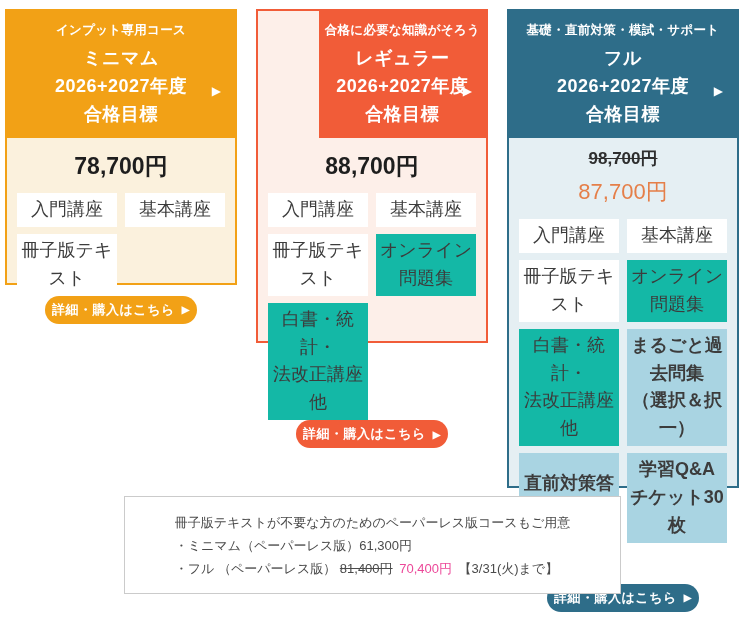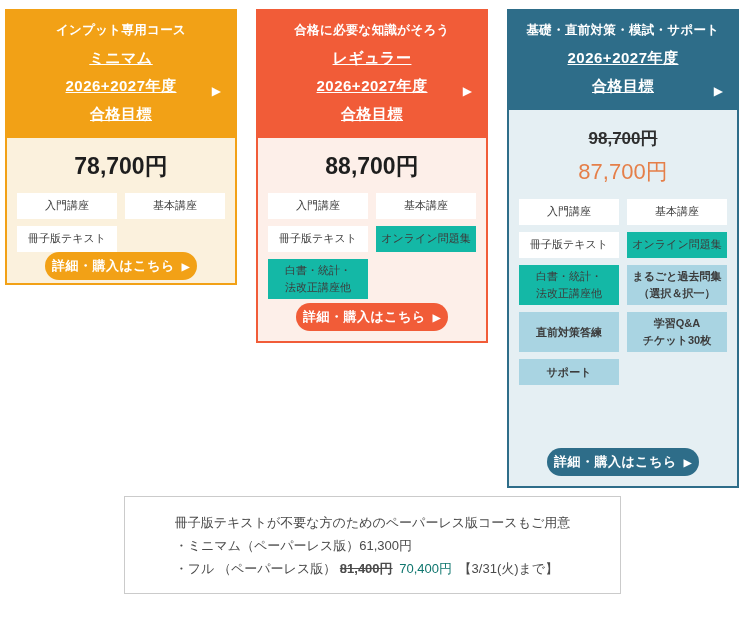--- a/index.html
+++ b/index.html
@@ -2,60 +2,60 @@
 <html><head>
 <meta charset="utf-8">
 <style>
   * { margin:0; padding:0; box-sizing:border-box; }
   body { background:#fff; font-family:"Liberation Sans", sans-serif; }
   .screen { position:relative; width:746px; height:621px; background:#ffffff; overflow:hidden; }
 
   
   .card { position:absolute; top:9px; width:232px; border:2px solid; display:flex; flex-direction:column; }
   .card-minimum { left:5px;  height:276px; border-color:#F2A116; background:#FBF1DD; }
-  .card-regular { left:256px; height:334px; border-color:#F15C38; background:#FDEFE9; }
-  .card-full    { left:507px; height:479px; border-color:#2E6D89; background:#E5EFF3;gap:8px; }
+  .card-regular { left:256px; height:334px; border-color:#F15C38; background:#FDEFE9;align-items:flex-end; }
+  .card-full    { left:507px; height:479px; border-color:#2E6D89; background:#E5EFF3; }
 
   .card-header { position:relative; color:#ffffff; text-align:center; padding:11px 6px 10px; cursor:pointer; }
   .card-minimum .card-header { background:#F2A116; }
   .card-regular .card-header { background:#F15C38; }
   .card-full    .card-header { background:#2E6D89; }
 
   .tagline { font-size:12.5px; font-weight:bold; margin-bottom:5px; letter-spacing:.3px; }
-  .title-line { font-size:15px; font-weight:bold; line-height:28px; letter-spacing:.5px;text-decoration:underline; }
+  .title-line { font-size:18px; font-weight:bold; line-height:28px; letter-spacing:.5px; }
   .header-arrow { position:absolute; right:14px; top:66px; font-size:12px; line-height:28px; }
 
   .card-body { flex:1; display:flex; flex-direction:column; padding:0 10px; }
   .price { font-size:23px; font-weight:bold; color:#1E1E1E; text-align:center; margin:13px 0 11px; }
 
   .price-original { font-size:17px; font-weight:bold; color:#2F2F2F; text-decoration:line-through; text-align:center; margin:9px 0 3px; }
   .discount-note  { font-size:15px; font-weight:bold; color:#24303E; text-align:center; margin:6px 0 2px; letter-spacing:.3px; }
   .price-sale     { font-size:22px; font-weight:normal; color:#E57F49; text-align:center; margin:4px 0 12px; }
 
   .tag-grid { display:grid; grid-template-columns:1fr 1fr; gap:7px 8px; }
   .tag { min-height:26px; display:flex; align-items:center; justify-content:center; text-align:center;
-         font-size:11px; color:#3C3C3C; white-space:pre-line; line-height:1.55; padding:3px 2px; }
+         font-size:18px; color:#3C3C3C; white-space:pre-line; line-height:1.55; padding:3px 2px; }
   .tag-white  { background:#ffffff; }
   .tag-salmon { background:#14b8a6; }
   .tag-blue   { background:#A9D4E2;font-weight:bold; }
 
   .cta { margin:12px auto 10px; margin-top:auto; width:152px; height:28px; border:none; border-radius:14px;
          color:#fff; font-weight:bold; font-size:13px; font-family:inherit; display:flex; align-items:center;
          justify-content:center; gap:7px; cursor:pointer; letter-spacing:.5px; }
   .cta-minimum { background:#F2A116; }
   .cta-regular { background:#F15C38; }
   .cta-full    { background:#2E6D89; }
   .cta-arrow { font-size:10px; }
 
   
   .paperless-box { position:absolute; left:124px; top:496px; width:497px; height:98px;
                    border:1px solid #CBCBCB; background:#fff; display:flex; align-items:center; justify-content:center; }
   .paperless-inner { text-align:left; font-size:13px; color:#4B4B4B; line-height:23px; }
-  .strike { text-decoration:line-through;font-weight:bold; }
-  .sale-orange { color:#0f766e; margin:0 3px; }
+  .strike { text-decoration:line-through; }
+  .sale-orange { color:#ec4899; margin:0 3px; }
 </style>
 </head>
 <body>
 
 <div class="screen">
 
   <div class="card card-minimum">
     <div class="card-header">
       <div class="tagline">インプット専用コース</div>
       <div class="title-line">ミニマム</div>
@@ -98,20 +98,21 @@
       <button class="cta cta-regular">
         <span>詳細・購入はこちら</span>
         <span class="cta-arrow">▶</span>
       </button>
     </div>
   </div>
 
   <div class="card card-full">
     <div class="card-header">
       <div class="tagline">基礎・直前対策・模試・サポート</div>
+      <div class="title-line">フル</div>
       <div class="title-line">2026+2027年度</div>
       <div class="title-line">合格目標</div>
       <span class="header-arrow">▶</span>
     </div>
     <div class="card-body">
       <div class="price-original">98,700円</div>
       <div class="price-sale">87,700円</div>
       <div class="tag-grid">
         <div class="tag tag-white">入門講座</div>
         <div class="tag tag-white">基本講座</div>

